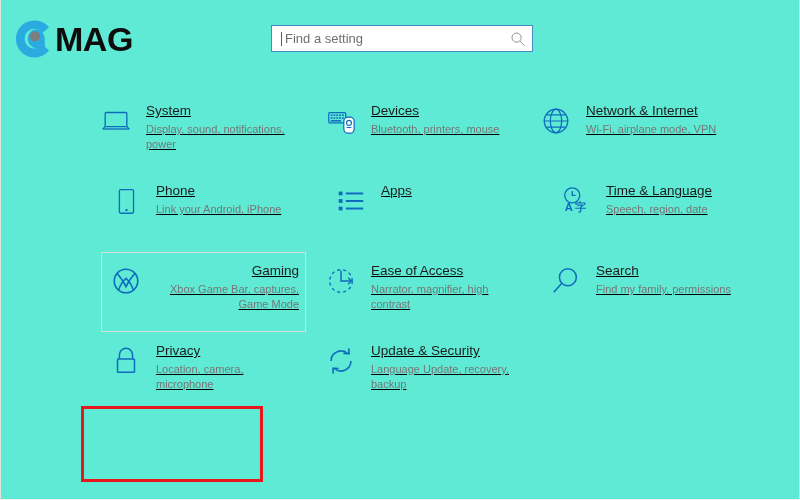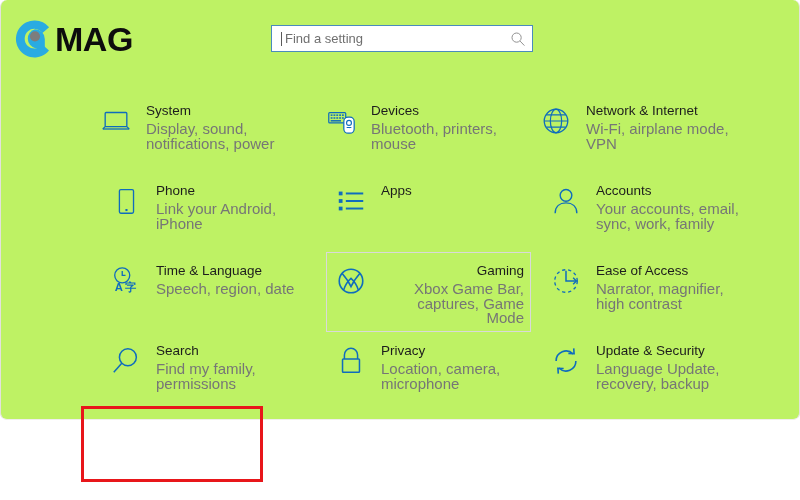--- a/index.html
+++ b/index.html
@@ -6,26 +6,25 @@
   html, body {
     width: 800px;
     height: 500px;
     background: #ffffff;
     font-family: "Liberation Sans", sans-serif;
     overflow: hidden;
   }
   .page {
     position: relative;
     width: 800px;
-    height: 420px;
-    background: #bef264;
+    height: 500px;
+    background: #5eead4;
     border-left: 1px solid #e3e1dd;
     border-right: 1px solid #e3e1dd;
     border-bottom: 1px solid #f0eeec;
-    border-radius: 7px;
   }
 
   
   .header {
     position: absolute;
     top: 0; left: 0; right: 0;
     height: 78px;
   }
   .logo {
     position: absolute;
@@ -84,20 +83,21 @@
   .search-icon { flex: none; width: 16px; height: 16px; opacity: .75; }
 
   
   .grid {
     position: absolute;
     left: 90px;
     top: 92px;
     width: 680px;
     display: flex;
     flex-wrap: wrap;
+    text-decoration: underline;
   }
   .tile {
     width: 205px;
     height: 80px;
     display: flex;
     align-items: flex-start;
     padding: 9px 6px 4px 7px;
     border: 1px solid transparent;
     margin-right: 10px;
     background: transparent;
@@ -117,21 +117,21 @@
     color: #0f6cbd;
   }
   .tile-body { padding-top: 1px; }
   .tile-title {
     font-size: 13.5px;
     color: #1d1d1d;
     line-height: 16px;
     margin-bottom: 3px;
   }
   .tile-sub {
-    font-size: 15px;
+    font-size: 11px;
     color: #767676;
     line-height: 14.5px;
     max-width: 152px;
   }
 
   
   .annotation {
     position: absolute;
     left: 80px;
     top: 406px;
@@ -256,32 +256,20 @@
             <path d="M11.5 17 H30"></path>
             <path d="M11.5 25 H30"></path>
           </g>
         </svg>
       </span>
       <div class="tile-body">
         <div class="tile-title">Apps</div>
       </div>
     </div>
 
-    <div class="tile">
-      <span class="tile-icon">
-        <svg viewBox="0 0 34 34" width="32" height="32">
-          <circle cx="17" cy="11" r="6.2" fill="none" stroke="#0f6cbd" stroke-width="1.5"></circle>
-          <path d="M5.5 30 C5.5 22.5 10.5 19 17 19 C23.5 19 28.5 22.5 28.5 30" fill="none" stroke="#0f6cbd" stroke-width="1.5"></path>
-        </svg>
-      </span>
-      <div class="tile-body">
-        <div class="tile-title">Accounts</div>
-        <div class="tile-sub">Your accounts, email, sync, work, family</div>
-      </div>
-    </div>
 
     <div class="tile col2">
       <span class="tile-icon">
         <svg viewBox="0 0 34 34" width="32" height="32">
           <circle cx="13" cy="11" r="8" fill="none" stroke="#0f6cbd" stroke-width="1.4"></circle>
           <path d="M13 6.5 V11 H16.5" stroke="#0f6cbd" stroke-width="1.4" fill="none"></path>
           <text x="5" y="28" font-family="Liberation Sans, sans-serif" font-size="12" font-weight="bold" fill="#0f6cbd">A</text>
           <text x="16" y="28" font-family="DejaVu Sans, sans-serif" font-size="12" font-weight="bold" fill="#0f6cbd">字</text>
         </svg>
       </span>

